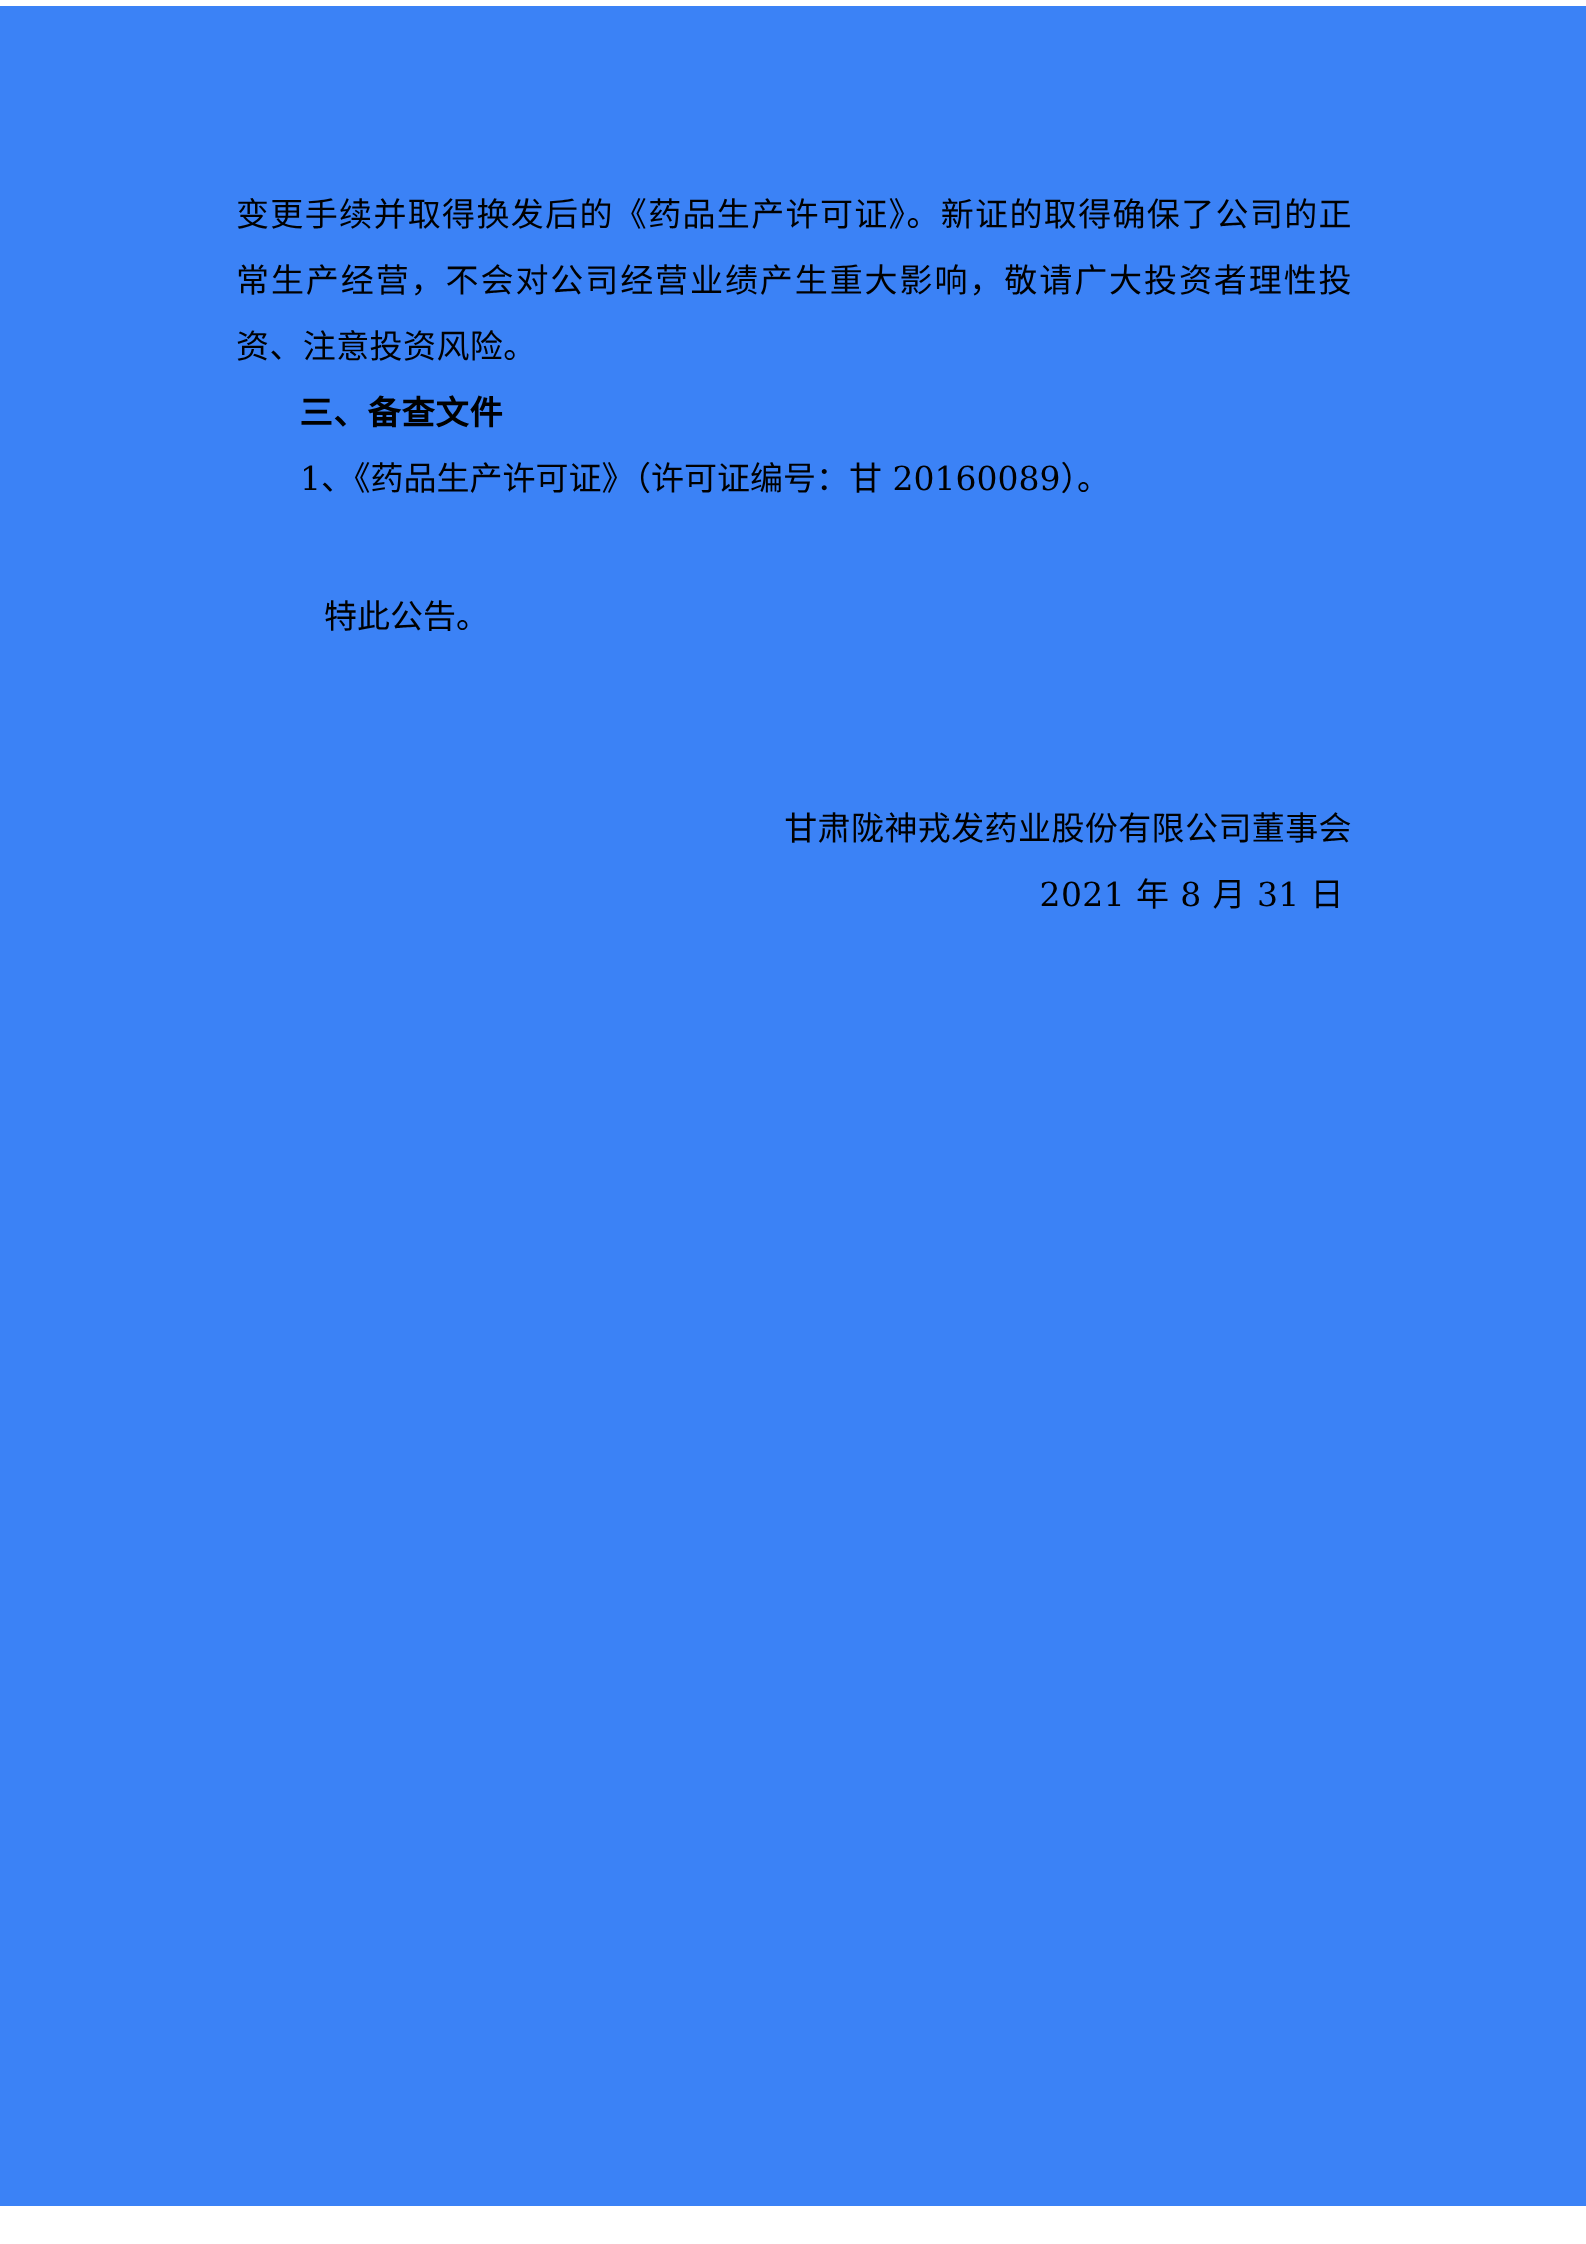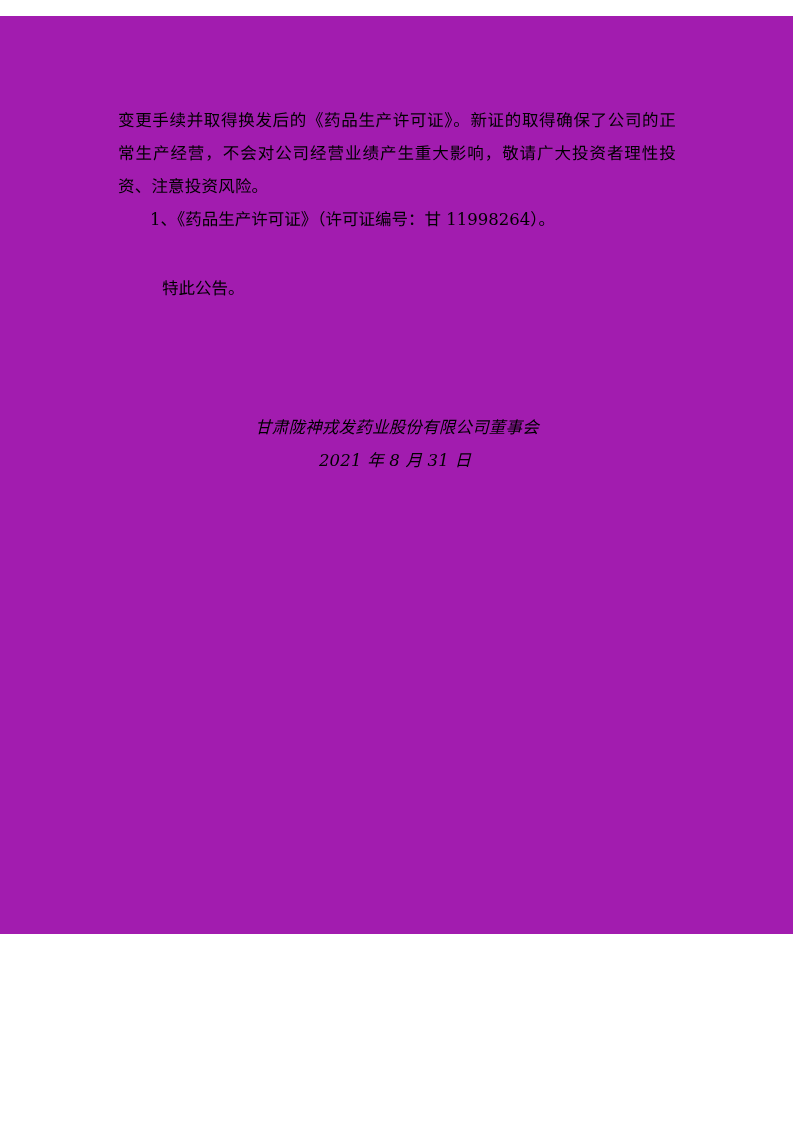--- a/index.html
+++ b/index.html
@@ -11,25 +11,25 @@
   body {
     width: 793px;
     height: 1122px;
     position: relative;
     font-family: "DejaVu Serif", "Liberation Serif", serif;
     color: #000000;
     overflow: hidden;
   }
   .page {
     position: absolute;
-    top: 16px;
+    top: 3px;
     left: 0;
     width: 793px;
-    height: 918px;
-    background: #a21caf;
+    height: 1100px;
+    background: #3b82f6;
   }
   .content {
     position: absolute;
     left: 118px;
     top: 88px;
     width: 558px;
   }
   .para {
     font-size: 16.5px;
     line-height: 33px;
@@ -60,22 +60,21 @@
     font-size: 16.5px;
     line-height: 33px;
     margin: 12px;
     text-indent: 32px;
   }
   .sign-block {
     position: absolute;
     left: 118px;
     top: 395px;
     width: 558px;
-    text-align: center;
-    font-style: italic;
+    text-align: right;
   }
   .sign-line {
     font-size: 16.5px;
     line-height: 33px;
     margin: 0;
     letter-spacing: 0.2px;
   }
   .sign-date {
     font-size: 16.5px;
     line-height: 33px;
@@ -86,22 +85,23 @@
 </style>
 </head>
 <body>
 
 <div class="page">
 
   <div class="content">
 
     <p class="para para-cont">变更手续并取得换发后的《药品生产许可证》。新证的取得确保了公司的正常生产经营，不会对公司经营业绩产生重大影响，敬请广大投资者理性投资、注意投资风险。</p>
 
+    <p class="heading">三、备查文件</p>
 
-    <p class="item">1、《药品生产许可证》（许可证编号：甘 11998264）。</p>
+    <p class="item">1、《药品生产许可证》（许可证编号：甘 20160089）。</p>
 
     <div class="spacer-1"></div>
 
     <p class="notice">特此公告。</p>
 
   </div>
 
   <div class="sign-block">
     <p class="sign-line">甘肃陇神戎发药业股份有限公司董事会</p>
     <p class="sign-date">2021 年 8 月 31 日</p>

